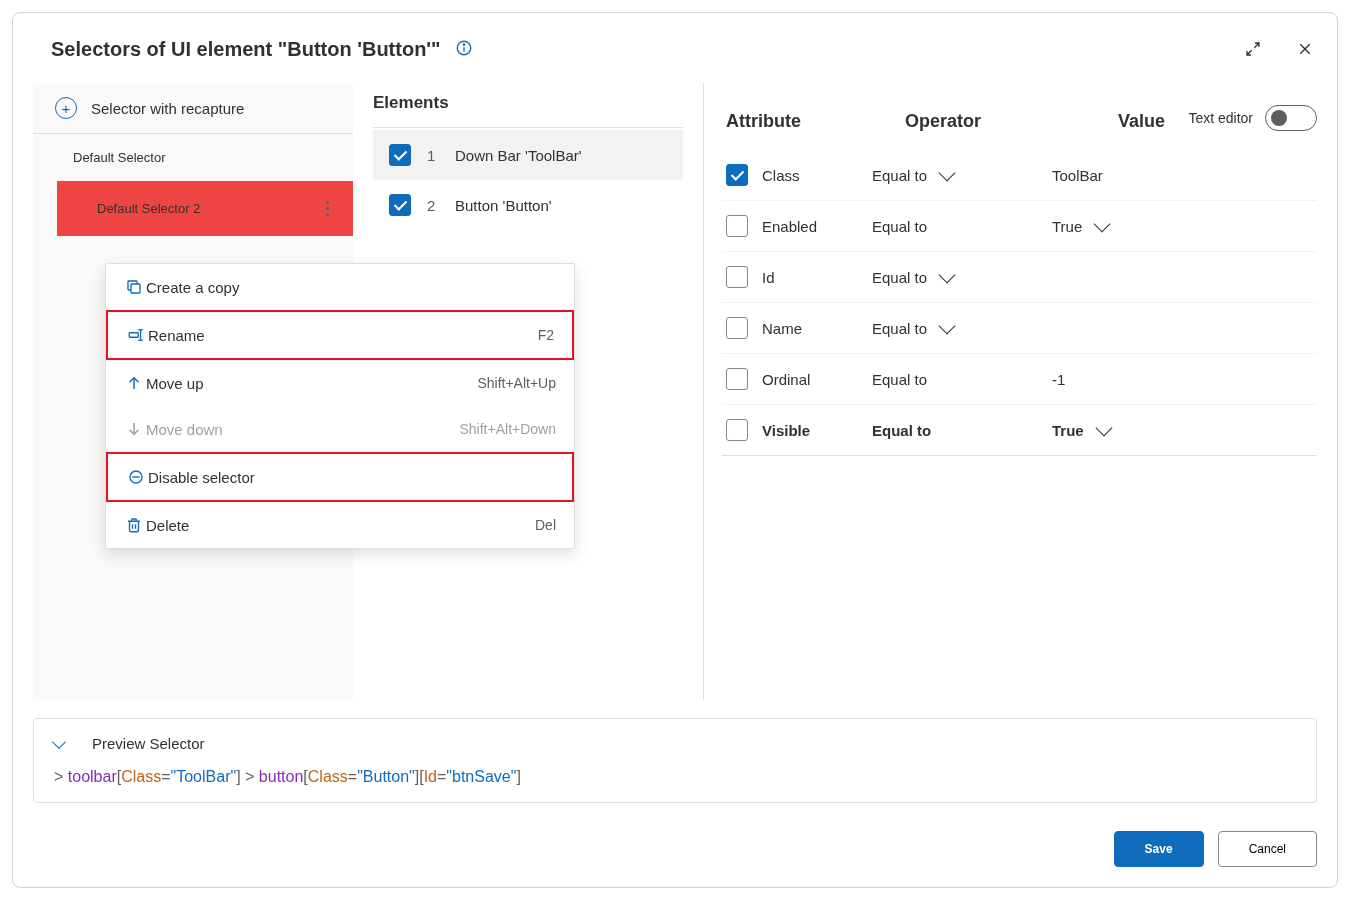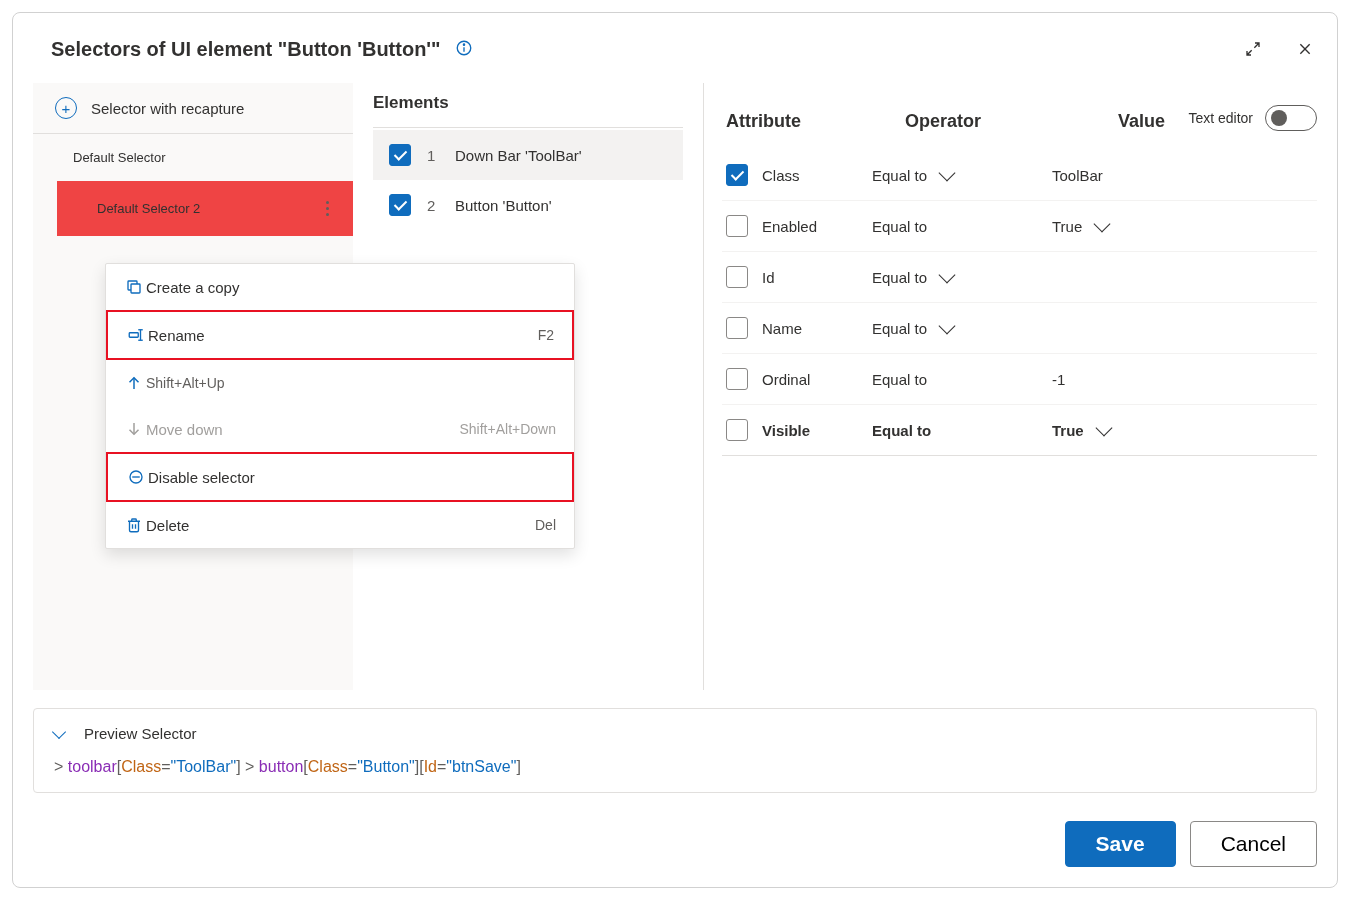--- a/index.html
+++ b/index.html
@@ -218,21 +218,21 @@
     }
 
     
     .preview-box {
       margin-top: 18px;
       border: 1px solid #e1dfdd;
       border-radius: 4px;
       padding: 16px 20px;
     }
     .preview-header {
-      display: flex; align-items: center; gap: 20px;
+      display: flex; align-items: center; gap: 28px;
       font-size: 15px;
       margin-bottom: 16px;
       cursor: pointer;
     }
     .preview-chevron {
       width: 10px; height: 10px;
       border-right: 1.5px solid #0f6cbd;
       border-bottom: 1.5px solid #0f6cbd;
       transform: rotate(45deg);
       margin-top: -4px;
@@ -245,21 +245,21 @@
 
     
     .footer {
       display: flex;
       justify-content: flex-end;
       gap: 14px;
       margin-top: 28px;
     }
     .btn {
       padding: 10px 30px;
-      font-size: 21px;
+      font-size: 12px;
       border-radius: 4px;
       cursor: pointer;
       border: 1px solid #8a8886;
       background: #fff;
     }
     .btn.primary {
       background: #0f6cbd;
       border-color: #0f6cbd;
       color: #fff;
       font-weight: 600;
@@ -468,20 +468,21 @@
         <span class="menu-label">Rename</span>
         <span class="menu-shortcut">F2</span>
       </div>
       <div class="menu-item">
         <span class="menu-icon">
           <svg width="18" height="18" viewBox="0 0 24 24" fill="none" stroke="#0f6cbd" stroke-width="2">
             <line x1="12" y1="20" x2="12" y2="5"></line>
             <polyline points="6 11 12 5 18 11"></polyline>
           </svg>
         </span>
+        <span class="menu-label">Move up</span>
         <span class="menu-shortcut">Shift+Alt+Up</span>
       </div>
       <div class="menu-item disabled">
         <span class="menu-icon">
           <svg width="18" height="18" viewBox="0 0 24 24" fill="none" stroke="#a19f9d" stroke-width="2">
             <line x1="12" y1="4" x2="12" y2="19"></line>
             <polyline points="6 13 12 19 18 13"></polyline>
           </svg>
         </span>
         <span class="menu-label">Move down</span>

